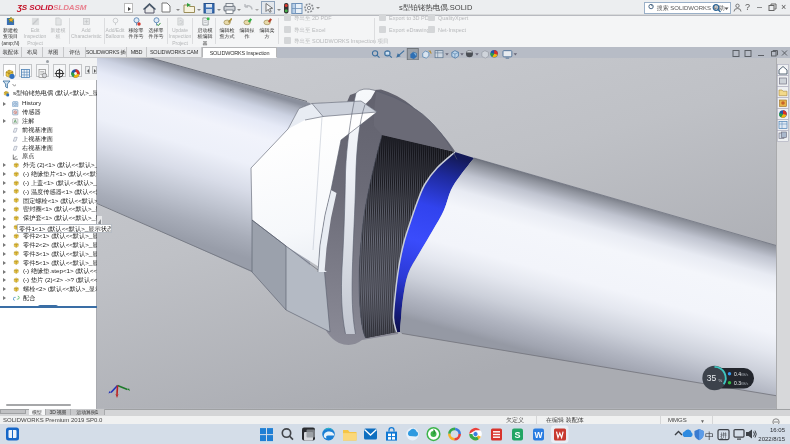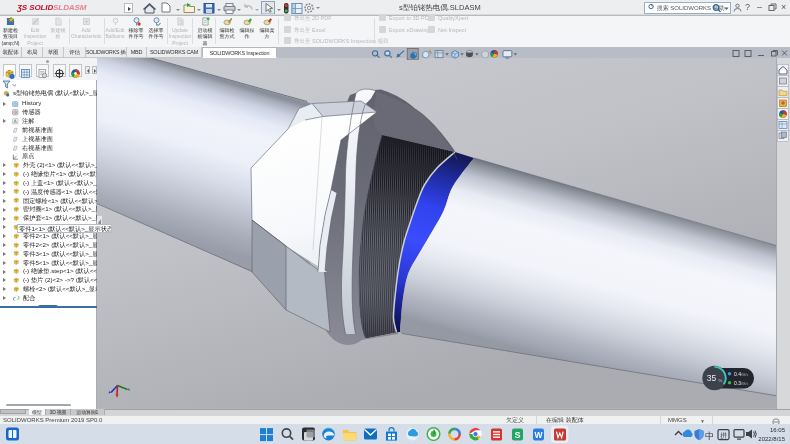--- a/index.html
+++ b/index.html
@@ -87,21 +87,21 @@
   <circle cx="146.2" cy="9.8" r="1.5" fill="#49b04e"></circle>
 
   <rect x="152" y="2.5" width="10" height="10" fill="#e8f0f8" stroke="#6d90b8" stroke-width="1"></rect>
   <rect x="152" y="2.5" width="3.5" height="10" fill="#b9d0e8" stroke="#6d90b8" stroke-width="0.8"></rect>
   <line x1="152" y1="7.5" x2="162" y2="7.5" stroke="#6d90b8" stroke-width="0.8"></line>
 
   <circle cx="169" cy="7" r="4" fill="none" stroke="#8a8d92" stroke-width="1.6" stroke-dasharray="1.8 1.2"></circle>
   <circle cx="169" cy="7" r="1.6" fill="#fff" stroke="#8a8d92" stroke-width="1"></circle>
   <path d="M176 6 l2 2 2-2z" fill="#888"></path>
 </svg>
-<div class="abs" id="doctitle">s型铂铑热电偶.SLDASM</div>
+<div class="abs" id="doctitle">s型铂铑热电偶.SOLID</div>
 <div class="abs" id="searchbox"><svg style="vertical-align:-1px" width="7" height="8" viewBox="0 0 8 8">
       <circle cx="3.5" cy="3.5" r="2.5" fill="none" stroke="#357" stroke-width="1"></circle>
       <path d="M3.5 2 a1.5 1.5 0 0 1 1.5 1.5" fill="none" stroke="#357" stroke-width=".7"></path>
     </svg> 搜索 SOLIDWORKS 帮助</div>
 <svg class="abs" style="left:712px;top:3.5px" width="18" height="9" viewBox="0 0 18 9">
     <circle cx="4" cy="3.5" r="2.8" fill="none" stroke="#2a6496" stroke-width="1.2"></circle>
     <path d="M6 5.5 L8.5 8" stroke="#2a6496" stroke-width="1.2"></path>
     <path d="M12.5 3.5 l2 2.5 2-2.5z" fill="#555"></path>
   </svg>
 <svg class="abs" style="left:733px;top:3px" width="9" height="9" viewBox="0 0 9 9">

